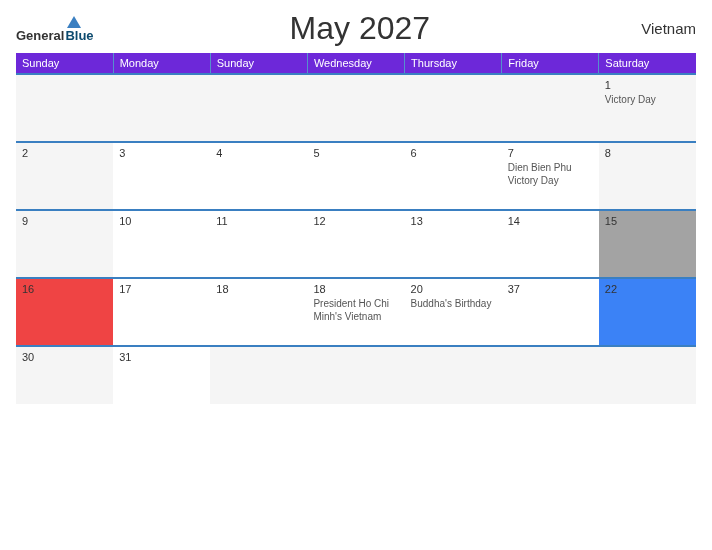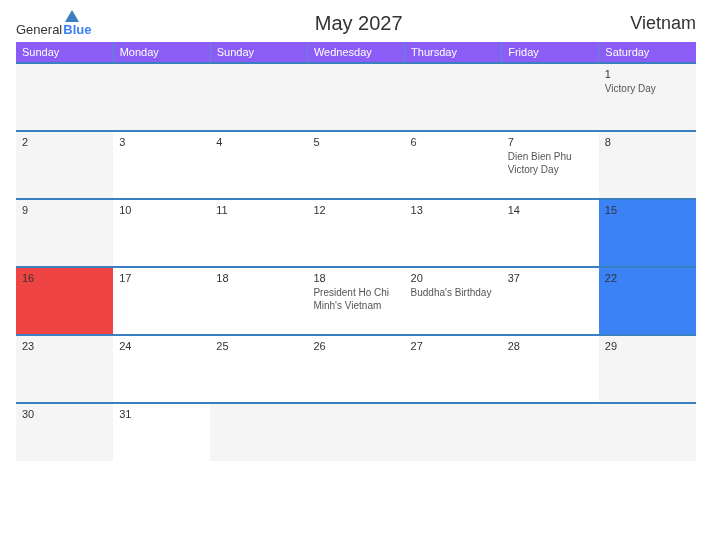--- a/index.html
+++ b/index.html
@@ -23,59 +23,59 @@
       justify-content: space-between;
       margin-bottom: 6px;
     }
     .logo {
       display: flex;
       align-items: flex-end;
       gap: 0;
     }
     .logo-general {
       font-size: 13px;
-      font-weight: normal;
+      font-weight: bold;
       color: #333;
       line-height: 1;
     }
     .logo-blue {
       font-size: 13px;
       font-weight: bold;
-      color: #3b82f6;
+      color: #0c4a6e;
       line-height: 1;
     }
     .logo-triangle {
       width: 0;
       height: 0;
       border-left: 7px solid transparent;
       border-right: 7px solid transparent;
       border-bottom: 12px solid #3a7fc1;
       margin-left: 2px;
       margin-bottom: 1px;
     }
     .title {
-      font-size: 20px;
+      font-size: 32px;
       font-weight: normal;
       color: #333;
       text-align: center;
       flex: 1;
     }
     .country {
-      font-size: 18px;
+      font-size: 15px;
       color: #333;
       text-align: right;
       min-width: 70px;
     }
     
     .calendar {
       width: 100%;
       border-collapse: collapse;
     }
     .calendar thead tr {
-      background: #8b5cf6;
+      background: #6d28d9;
       margin-left: 40px;
     }
     .calendar thead th {
       color: #fff;
       font-size: 11px;
       font-weight: normal;
       padding: 4px 6px;
       text-align: left;
       border-right: 1px solid #5590cc;
       width: calc(100% / 7);
@@ -190,21 +190,21 @@
           </td>
           <td>
             <span class="day-num">12</span>
           </td>
           <td>
             <span class="day-num">13</span>
           </td>
           <td>
             <span class="day-num">14</span>
           </td>
-          <td style="background: #3b82f6;">
+          <td style="background: #a3a3a3;">
             <span class="day-num">15</span>
           </td>
         </tr>
         <tr>
           <td style="background: #ef4444;">
             <span class="day-num">16</span>
           </td>
           <td>
             <span class="day-num">17</span>
           </td>
@@ -222,43 +222,20 @@
           </td>
           <td>
             <span class="day-num">37</span>
           </td>
           <td style="background: #3b82f6;">
             <span class="day-num">22</span>
           </td>
         </tr>
         <tr>
           <td style="background: rgb(245, 245, 245);">
-            <span class="day-num">23</span>
-          </td>
-          <td>
-            <span class="day-num">24</span>
-          </td>
-          <td>
-            <span class="day-num">25</span>
-          </td>
-          <td>
-            <span class="day-num">26</span>
-          </td>
-          <td>
-            <span class="day-num">27</span>
-          </td>
-          <td>
-            <span class="day-num">28</span>
-          </td>
-          <td style="background: rgb(245, 245, 245);">
-            <span class="day-num">29</span>
-          </td>
-        </tr>
-        <tr>
-          <td style="background: rgb(245, 245, 245);">
             <span class="day-num">30</span>
           </td>
           <td>
             <span class="day-num">31</span>
           </td>
           <td style="background: rgb(245, 245, 245);"></td>
           <td style="background: rgb(245, 245, 245);"></td>
           <td style="background: rgb(245, 245, 245);"></td>
           <td style="background: rgb(245, 245, 245);"></td>
           <td style="background: rgb(245, 245, 245);"></td>

